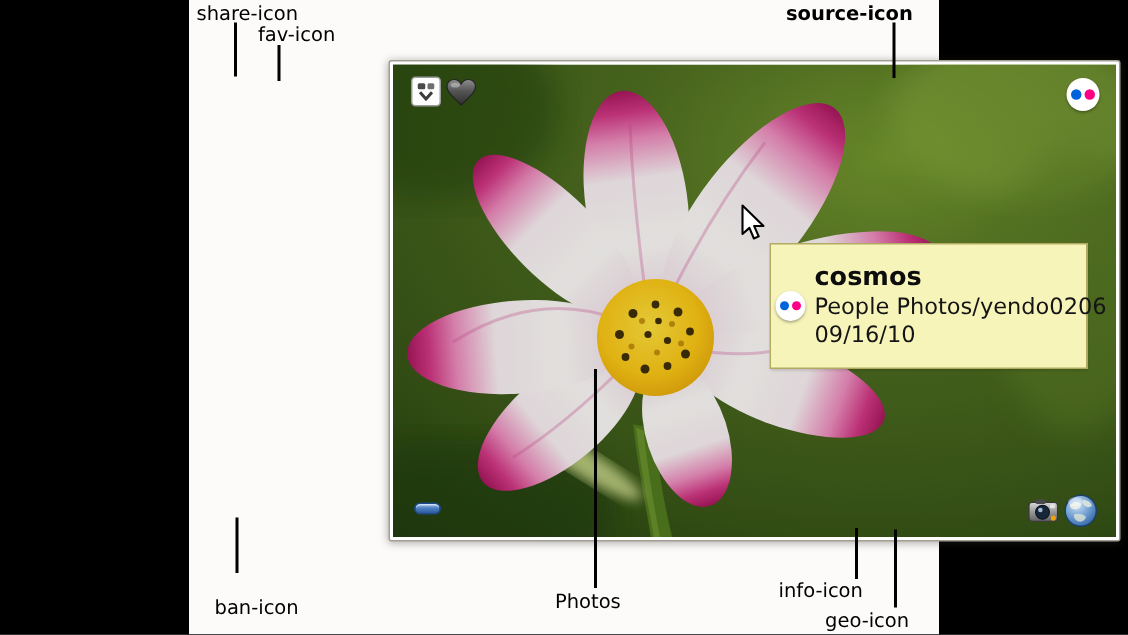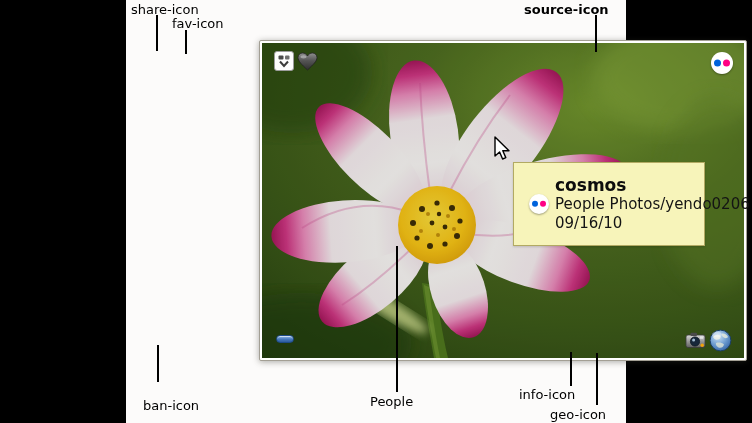--- a/index.html
+++ b/index.html
@@ -38,23 +38,23 @@
   .geo-btn{left:583px;top:329px;width:23px;height:23px;}
   .flickr-circle{
     position:relative;border-radius:50%;background:#fff;width:100%;height:100%;
     box-shadow:0 1px 2px rgba(0,0,0,.35);
   }
   .flickr-circle .dot{position:absolute;top:50%;width:32%;height:32%;border-radius:50%;transform:translateY(-50%);}
   .flickr-circle .dot.b{left:14%;}
   .flickr-circle .dot.p{right:14%;}
   
   .tooltip-box{
-    position:absolute;left:387px;top:162px;width:192px;height:84px;
+    position:absolute;left:387px;top:162px;width:212px;height:84px;
     box-sizing:border-box;border:1px solid #b2aa63;background:#f7f4ba;
-    display:flex;align-items:center;padding:3px 6px 3px 15px;
+    display:flex;align-items:center;padding:3px 6px 3px 3px;
     box-shadow:0 1px 2px rgba(0,0,0,.15);
   }
   .tooltip-box .tt-icon{width:20px;height:20px;flex:0 0 20px;margin-right:6px;}
   .tt-text{color:#141414;line-height:19px;font-size:15px;white-space:nowrap;}
   .tt-title{font-size:17px;font-weight:bold;color:#0d0d0d;}
   
   .cursor{left:367px;top:136px;width:18px;height:26px;}
   
   .callout-label{
     position:absolute;color:#000;font-size:13px;white-space:nowrap;
@@ -277,17 +277,17 @@
   <div class="callout-line ln-source"></div>
   <div class="callout-line ln-ban"></div>
   <div class="callout-line ln-tip"></div>
   <div class="callout-line ln-info"></div>
   <div class="callout-line ln-geo"></div>
 
   <div class="callout-label lbl-share">share-icon</div>
   <div class="callout-label lbl-fav">fav-icon</div>
   <div class="callout-label lbl-source">source-icon</div>
   <div class="callout-label lbl-ban">ban-icon</div>
-  <div class="callout-label lbl-tip">People</div>
+  <div class="callout-label lbl-tip">Photos</div>
   <div class="callout-label lbl-info">info-icon</div>
   <div class="callout-label lbl-geo">geo-icon</div>
 
 </div>
 
 </body></html>

